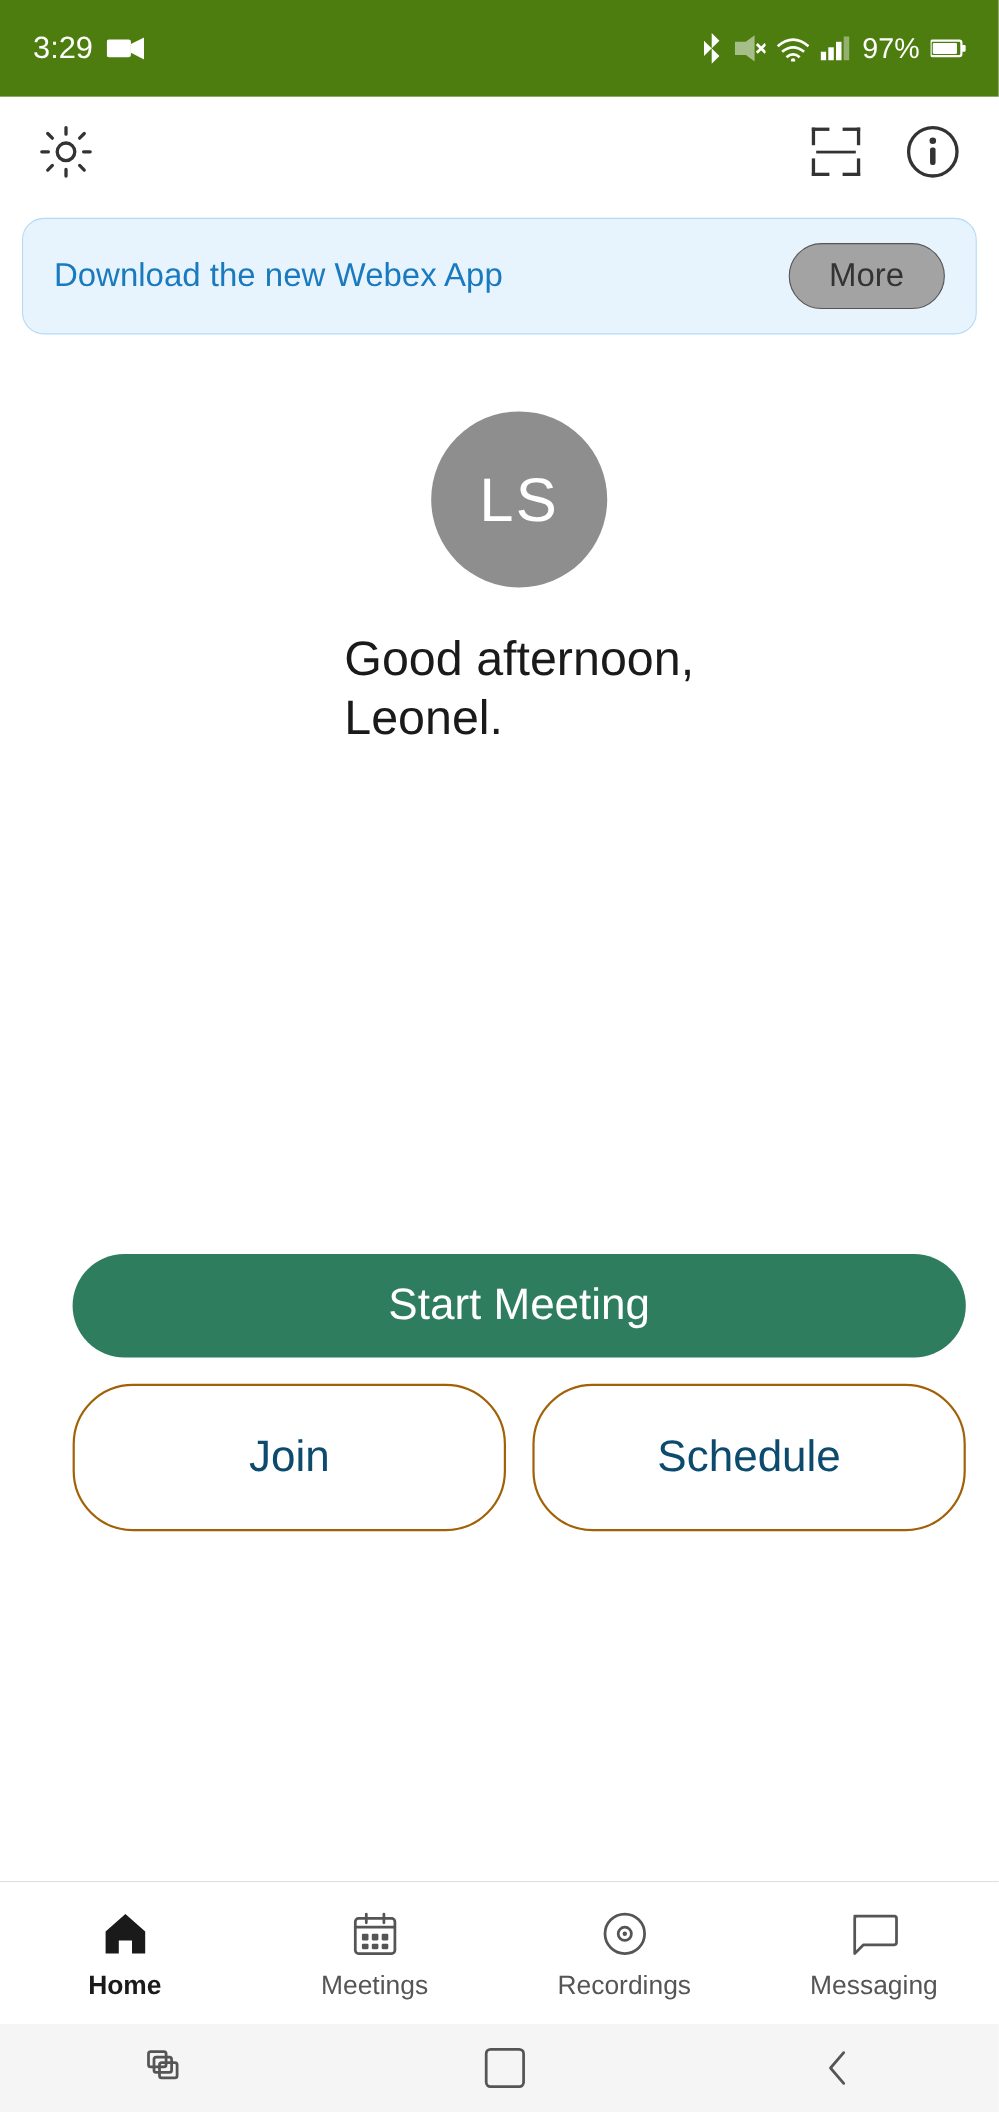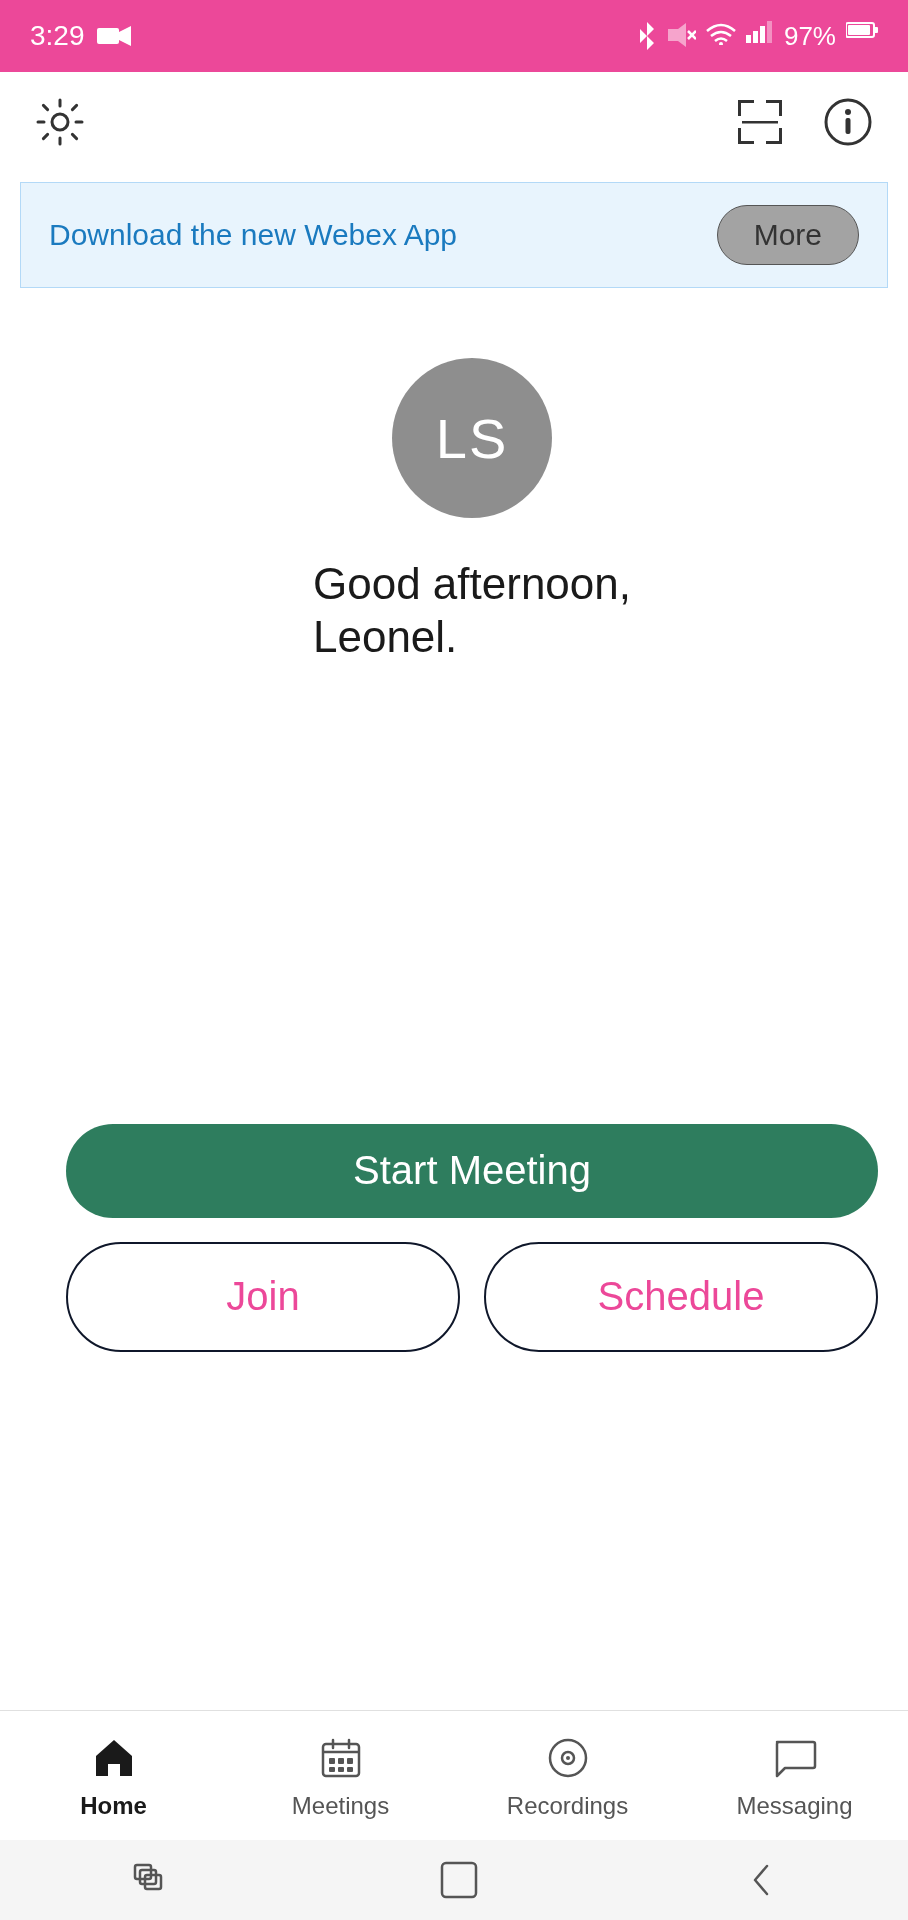--- a/index.html
+++ b/index.html
@@ -10,37 +10,38 @@
       height: 1920px;
       background: #ffffff;
       font-family: 'Segoe UI', Arial, sans-serif;
       overflow: hidden;
       position: relative;
     }
 
     
     .status-bar {
       width: 100%;
-      height: 72px;
-      background: #ec4899;
+      height: 88px;
+      background: #4d7c0f;
       display: flex;
       align-items: center;
       justify-content: space-between;
       padding: 0 30px;
       color: white;
       font-size: 28px;
       font-weight: 500;
     }
     .status-left {
       display: flex;
       align-items: center;
       gap: 12px;
     }
     .status-right {
       display: flex;
+      align-items: center;
       gap: 10px;
       font-size: 26px;
     }
 
     
     .header {
       width: 100%;
       height: 100px;
       background: #ffffff;
       display: flex;
@@ -55,21 +56,21 @@
       align-items: center;
       justify-content: center;
       cursor: pointer;
     }
 
     
     .banner {
       margin: 10px 20px;
       background: #e8f4fd;
       border: 1.5px solid #b3d9f7;
-      border-radius: 0;
+      border-radius: 20px;
       display: flex;
       align-items: center;
       justify-content: space-between;
       padding: 22px 28px;
     }
     .banner-text {
       color: #1a7abf;
       font-size: 30px;
       font-weight: 400;
     }
@@ -140,25 +141,25 @@
       cursor: pointer;
     }
 
     .btn-row {
       display: flex;
       gap: 24px;
     }
 
     .btn-outline {
       flex: 1;
-      height: 110px;
+      height: 134px;
       background: white;
-      border: 2px solid #0f172a;
+      border: 2px solid #a16207;
       border-radius: 55px;
-      color: #ec4899;
+      color: #0c4a6e;
       font-size: 40px;
       font-weight: 400;
       cursor: pointer;
     }
 
     
     .bottom-nav {
       position: absolute;
       bottom: 80px;
       left: 0;

